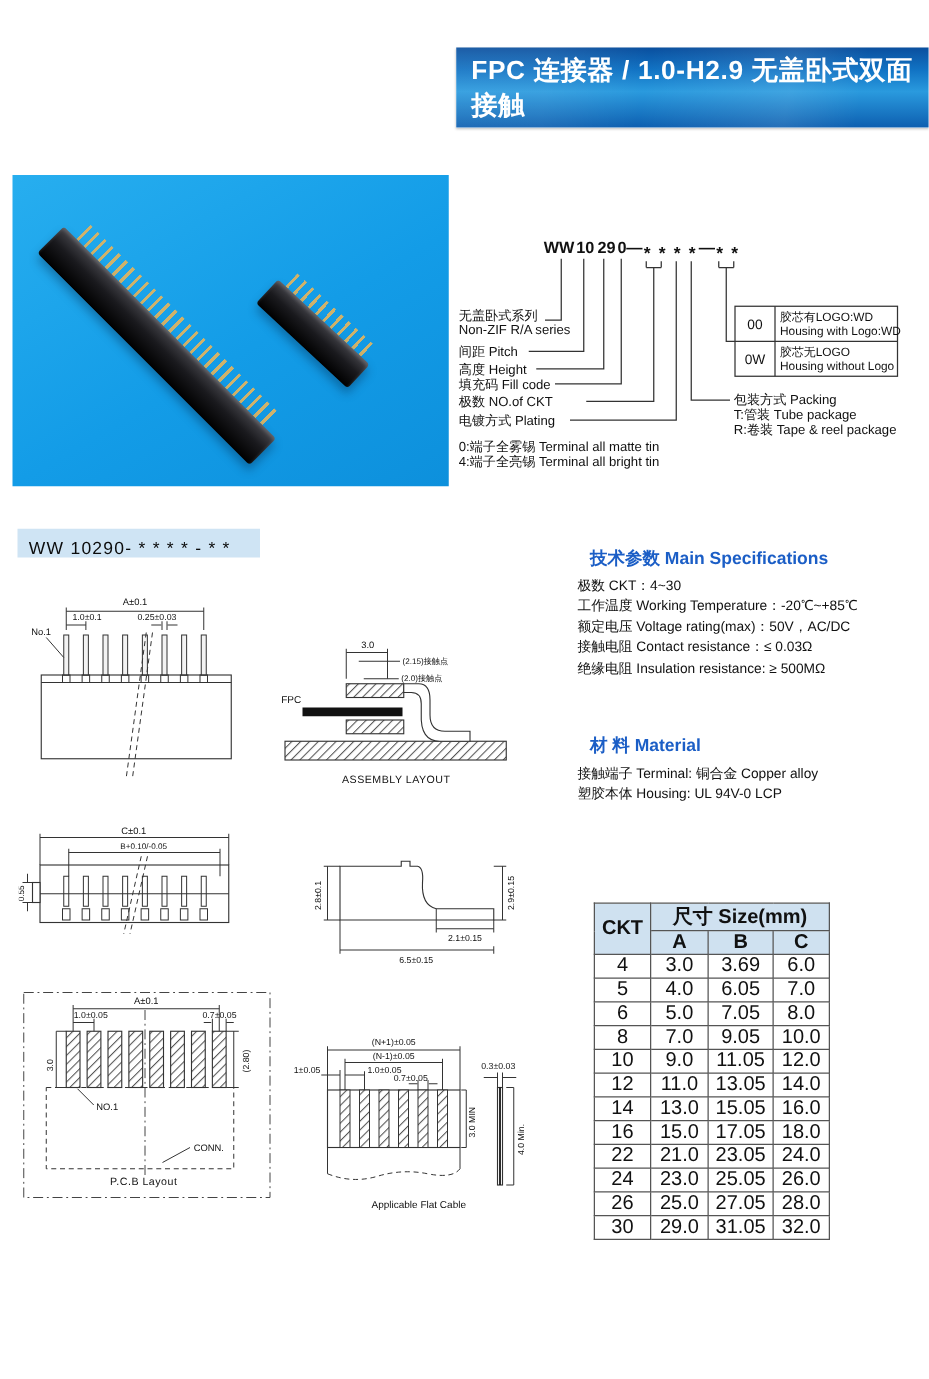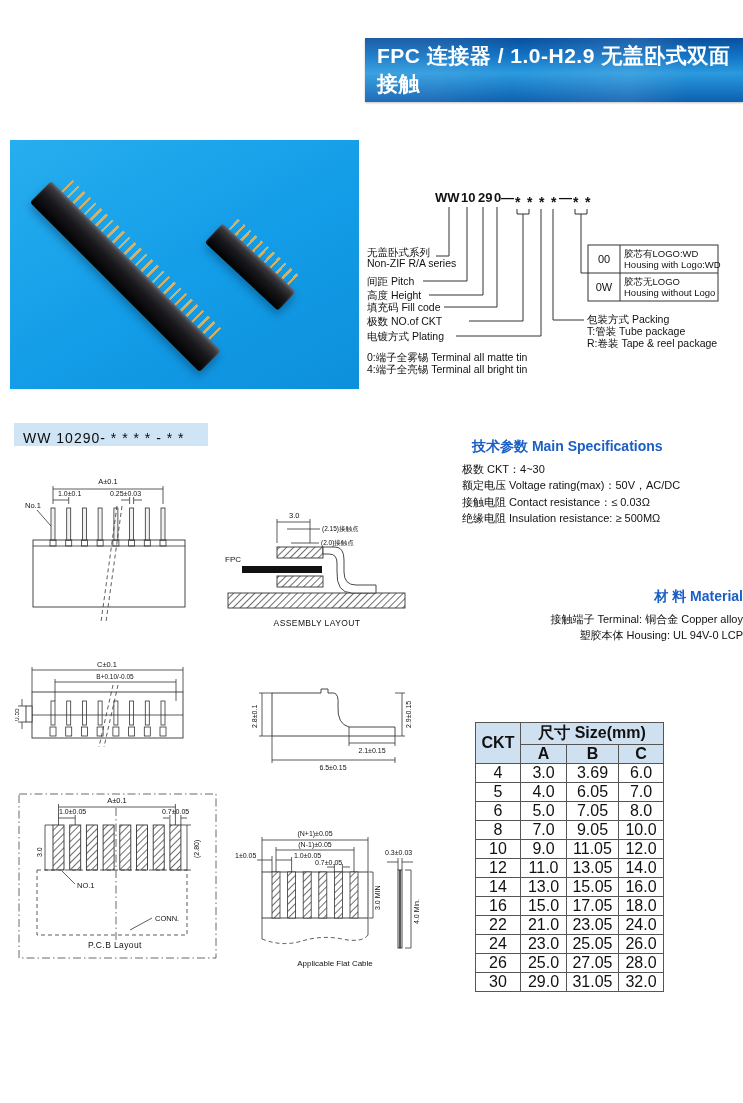--- a/index.html
+++ b/index.html
@@ -25,21 +25,21 @@
   .conn-pins{background:repeating-linear-gradient(90deg,#cfb26b 0 2.5px,rgba(0,0,0,0) 2.5px 8px);}
   .conn-body{background:linear-gradient(180deg,#44444a 0%,#1a1a1e 45%,#000 100%);
     border-radius:3px;box-shadow:inset 0 2px 3px rgba(255,255,255,.18),3px 4px 8px rgba(0,30,60,.35);}
   
   .part-code{left:14px;top:423px;width:194px;height:23px;background:#cfe4f4;
     font-size:14px;letter-spacing:1px;display:flex;align-items:flex-end;
     padding-left:9px;box-sizing:border-box;color:#0c0c0c;}
   
   .specs,.material{left:462px;width:281px;}
   .specs{top:438px;}
-  .material{top:588px;text-align:right;}
+  .material{top:588px;}
   .blue-head{color:#1b5ec6;font-size:14px;font-weight:bold;margin:0 0 5px 10px;}
   .spec-line{font-size:11px;line-height:16.4px;white-space:nowrap;}
   
   .size-table{left:475px;top:722px;border-collapse:collapse;font-size:16px;}
   .size-table th,.size-table td{border:1px solid #555;text-align:center;padding:0;}
   .size-table th{background:#cfe1f0;font-weight:bold;height:16px;}
   .size-table td{height:14.9px;background:#fff;}
   .col-ckt{width:44px;} .col-a{width:45px;} .col-b{width:51px;} .col-c{width:44px;}
   
   svg text{fill:#111;}
@@ -276,20 +276,21 @@
     <path class="thin" d="M163,48 V36 M167,48 V36 M152,40 H163 M167,40 H178 M176,48 V126 M176,48 H170 M176,126 H170"></path>
   </g>
   <text x="150" y="33" class="dim">0.3±0.03</text>
   <text transform="translate(184,102) rotate(-90)" class="dim">4.0 Min.</text>
   <text x="100" y="144" font-size="8" text-anchor="middle">Applicable Flat Cable</text>
 </svg>
 
 <div class="abs specs">
   <div class="blue-head">技术参数 Main Specifications</div>
   <div class="spec-line">极数 CKT：4~30</div>
+  <div class="spec-line">工作温度 Working Temperature：-20℃~+85℃</div>
   <div class="spec-line">额定电压 Voltage rating(max)：50V，AC/DC</div>
   <div class="spec-line">接触电阻 Contact resistance：≤ 0.03Ω</div>
   <div class="spec-line">绝缘电阻 Insulation resistance: ≥ 500MΩ</div>
 </div>
 
 <div class="abs material">
   <div class="blue-head">材  料 Material</div>
   <div class="spec-line">接触端子 Terminal: 铜合金 Copper alloy</div>
   <div class="spec-line">塑胶本体 Housing: UL 94V-0 LCP</div>
 </div>

